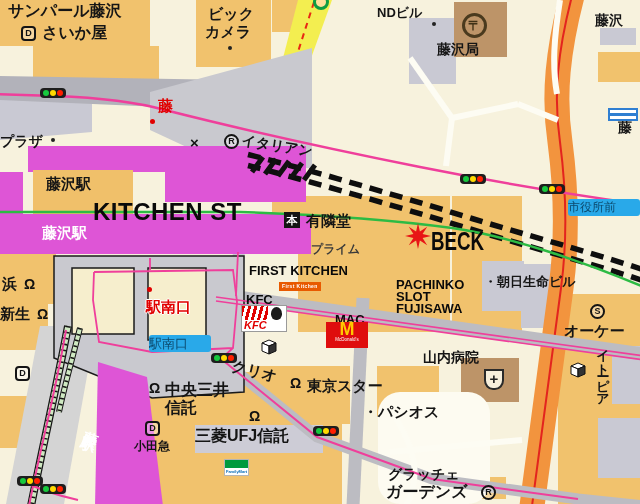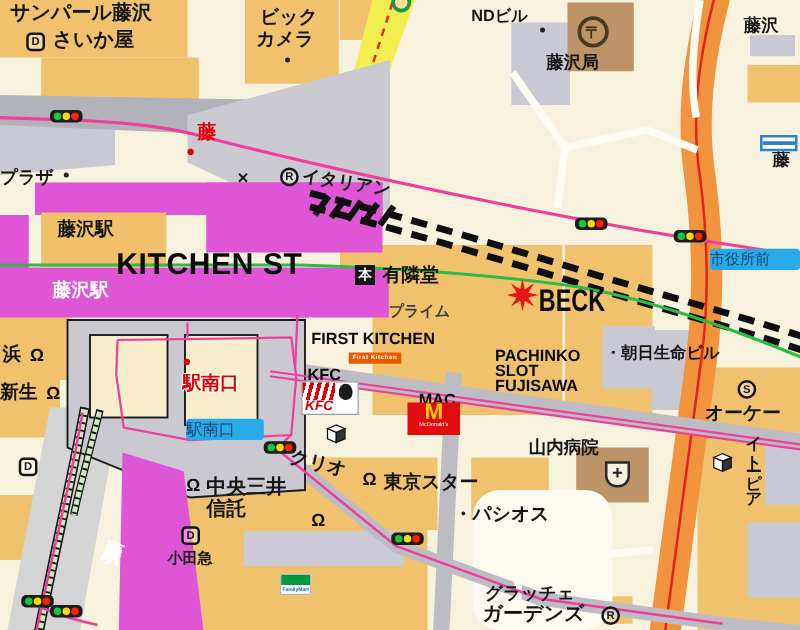--- a/index.html
+++ b/index.html
@@ -190,20 +190,21 @@
     <div class="lb" style="left: 564px; top: 323px; font-size: 15px;">オーケー</div>
     <div class="lb vert" style="left: 596px; top: 340px; font-size: 13px;">イトーピア</div>
     <div class="lb" style="left: 423px; top: 350px; font-size: 14px;">山内病院</div>
     <div class="lb" style="left: 363px; top: 404px; font-size: 15px;">・パシオス</div>
     <div class="lb" style="left: 388px; top: 467px; font-size: 14px;">グラッチェ</div>
     <div class="lb" style="left: 386px; top: 484px; font-size: 16px;">ガーデンズ</div>
     <div class="lb" style="left: 307px; top: 378px; font-size: 15px;">東京スター</div>
     <div class="lb" style="left: 165px; top: 382px; font-size: 16px;">中央三井</div>
     <div class="lb" style="left: 165px; top: 400px; font-size: 16px;">信託</div>
     <div class="lb" style="left: 134px; top: 440px; font-size: 12px;">小田急</div>
+    <div class="lb" style="left: 195px; top: 428px; font-size: 16px;">三菱UFJ信託</div>
     <div class="lb" style="left: 234px; top: 358px; font-size: 15px; transform: rotate(14deg);">クリオ</div>
     <div class="lb" style="left: 146px; top: 299px; font-size: 15px; color: rgb(225, 0, 0); font-weight: 700; text-shadow: rgb(255, 255, 255) 1px 0px 0px, rgb(255, 255, 255) -1px 0px 0px, rgb(255, 255, 255) 0px 1px 0px, rgb(255, 255, 255) 0px -1px 0px;">駅南口</div>
     <div class="lb" style="left: 2px; top: 276px; font-size: 15px;">浜</div>
     <div class="lb" style="left: 0px; top: 306px; font-size: 15px;">新生</div>
     <div class="lb vert" style="left: 90px; top: 418px; font-size: 15px; color: rgb(255, 255, 255); letter-spacing: 3px; transform: rotate(20deg);">藤沢駅</div>
     <div class="ic ic-circle-letter sq" style="left: 21px; top: 26px;">D</div>
     <div class="ic ic-circle-letter sq" style="left: 15px; top: 366px;">D</div>
     <div class="ic ic-circle-letter sq" style="left: 145px; top: 421px;">D</div>
     <div class="ic ic-circle-letter" style="left: 224px; top: 134px;">R</div>
     <div class="ic ic-circle-letter" style="left: 481px; top: 485px;">R</div>

